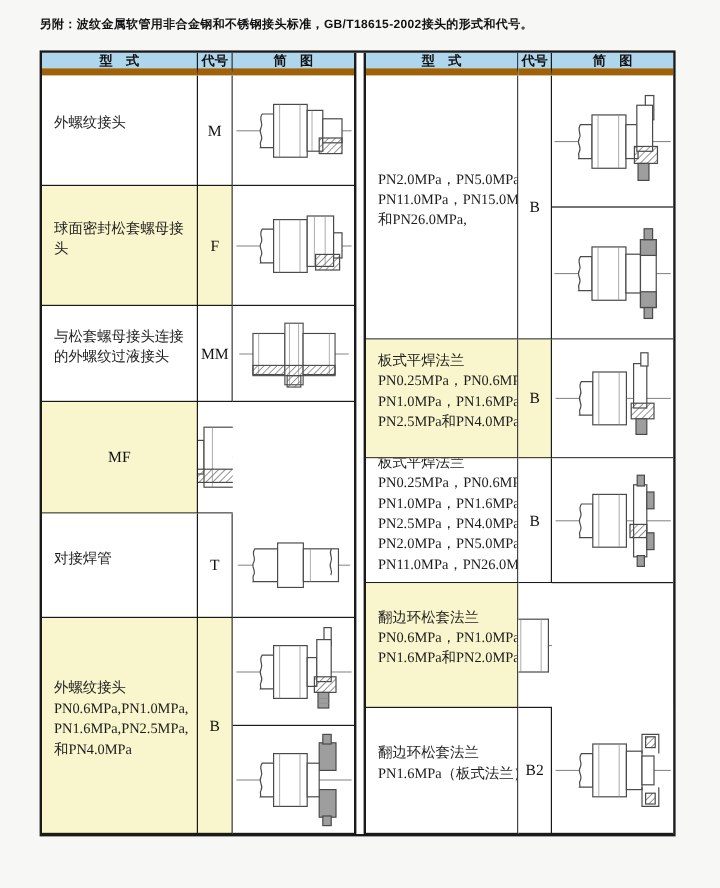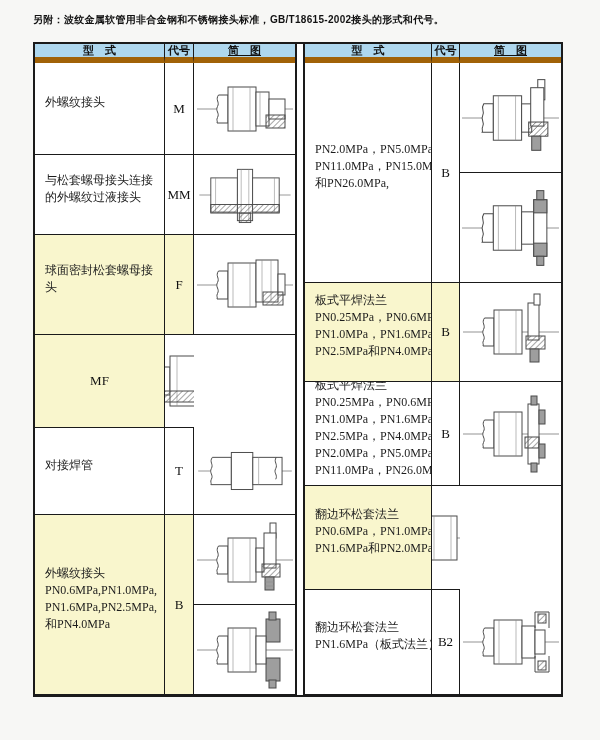--- a/index.html
+++ b/index.html
@@ -23,21 +23,21 @@
   .half-left{width:260px;}
   .half-right{flex:1;}
   .mid-divider{width:6px;background:#fff;border-left:2px solid #1a1a1a;border-right:2px solid #1a1a1a;flex:0 0 auto;}
   .row{display:grid;flex:0 0 auto;}
   .half-left .row{grid-template-columns:130px 29px 1fr;}
   .half-right .row{grid-template-columns:127px 28px 1fr;}
   .cell{
     border-right:1px solid #1a1a1a;border-bottom:1px solid #1a1a1a;
     box-sizing:border-box;overflow:hidden;background:#fff;
   }
-  .cell:last-child{border-right:none;text-decoration:underline;}
+  .cell:last-child{border-right:none;}
   .hdr{height:19px;}
   .hdr .cell{
     background:#aed7ee;display:flex;align-items:center;justify-content:center;
     font-weight:bold;font-size:11px;border-bottom:6px solid #a16207;color:#111;
   }
   .type-cell{
     padding:4px 5px 16px 10px;font-size:12px;line-height:17px;
     display:flex;flex-direction:column;justify-content:center;
   }
   .pn{font-family:"Liberation Serif","DejaVu Serif",serif;font-size:12px;white-space:nowrap;}
@@ -100,59 +100,59 @@
           <line class="cl" x1="2" y1="40" x2="98" y2="40"></line>
           <use href="#d-hose"></use>
           <rect class="ln" x="61" y="23" width="13" height="34"></rect>
           <line class="thin" x1="65" y1="23" x2="65" y2="57"></line>
           <rect class="ln" x="74" y="30" width="16" height="20"></rect>
           <rect class="htc" x="71" y="46" width="19" height="13"></rect>
         </svg>
       </div>
     </div>
 
+    <div class="row" style="height:100px">
+      <div class="cell type-cell yellow">
+        <span>球面密封松套螺母接头</span>
+      </div>
+      <div class="cell code-cell yellow">
+        <span>F</span>
+      </div>
+      <div class="cell diagram-cell single subcell">
+        <svg class="dg" width="100" height="82" viewBox="0 0 100 80">
+          <line class="cl" x1="2" y1="40" x2="98" y2="40"></line>
+          <use href="#d-hose"></use>
+          <rect class="ln" x="61" y="15" width="22" height="42"></rect>
+          <line class="thin" x1="67" y1="15" x2="67" y2="57"></line>
+          <line class="thin" x1="76" y1="15" x2="76" y2="57"></line>
+          <rect class="ln" x="83" y="29" width="7" height="21"></rect>
+          <rect class="htc" x="68" y="47" width="20" height="13"></rect>
+        </svg>
+      </div>
+    </div>
+
     <div class="row" style="height:80px">
       <div class="cell type-cell">
         <span>与松套螺母接头连接的外螺纹过液接头</span>
       </div>
       <div class="cell code-cell">
         <span>MM</span>
       </div>
       <div class="cell diagram-cell single subcell">
         <svg class="dg" width="100" height="76" viewBox="0 0 100 80">
           <line class="cl" x1="2" y1="40" x2="98" y2="40"></line>
           <rect class="ln" x="14" y="22" width="28" height="36"></rect>
           <line class="thin" x1="19" y1="22" x2="19" y2="58"></line>
           <rect class="ln" x="42" y="13" width="16" height="54"></rect>
           <line class="thin" x1="46" y1="13" x2="46" y2="67"></line>
           <line class="thin" x1="54" y1="13" x2="54" y2="67"></line>
           <rect class="ln" x="58" y="22" width="28" height="36"></rect>
           <line class="thin" x1="81" y1="22" x2="81" y2="58"></line>
           <rect class="htc" x="14" y="50" width="72" height="9"></rect>
           <rect class="htc" x="44" y="59" width="12" height="10"></rect>
-        </svg>
-      </div>
-    </div>
-
-    <div class="row" style="height:100px">
-      <div class="cell type-cell yellow">
-        <span>球面密封松套螺母接头</span>
-      </div>
-      <div class="cell code-cell yellow">
-        <span>F</span>
-      </div>
-      <div class="cell diagram-cell single subcell">
-        <svg class="dg" width="100" height="82" viewBox="0 0 100 80">
-          <line class="cl" x1="2" y1="40" x2="98" y2="40"></line>
-          <use href="#d-hose"></use>
-          <rect class="ln" x="61" y="15" width="22" height="42"></rect>
-          <line class="thin" x1="67" y1="15" x2="67" y2="57"></line>
-          <line class="thin" x1="76" y1="15" x2="76" y2="57"></line>
-          <rect class="ln" x="83" y="29" width="7" height="21"></rect>
-          <rect class="htc" x="68" y="47" width="20" height="13"></rect>
         </svg>
       </div>
     </div>
 
     <div class="row" style="height:93px">
       <div class="cell code-cell yellow">
         <span>MF</span>
       </div>
       <div class="cell diagram-cell single subcell">
         <svg class="dg" width="100" height="82" viewBox="0 0 100 80">

